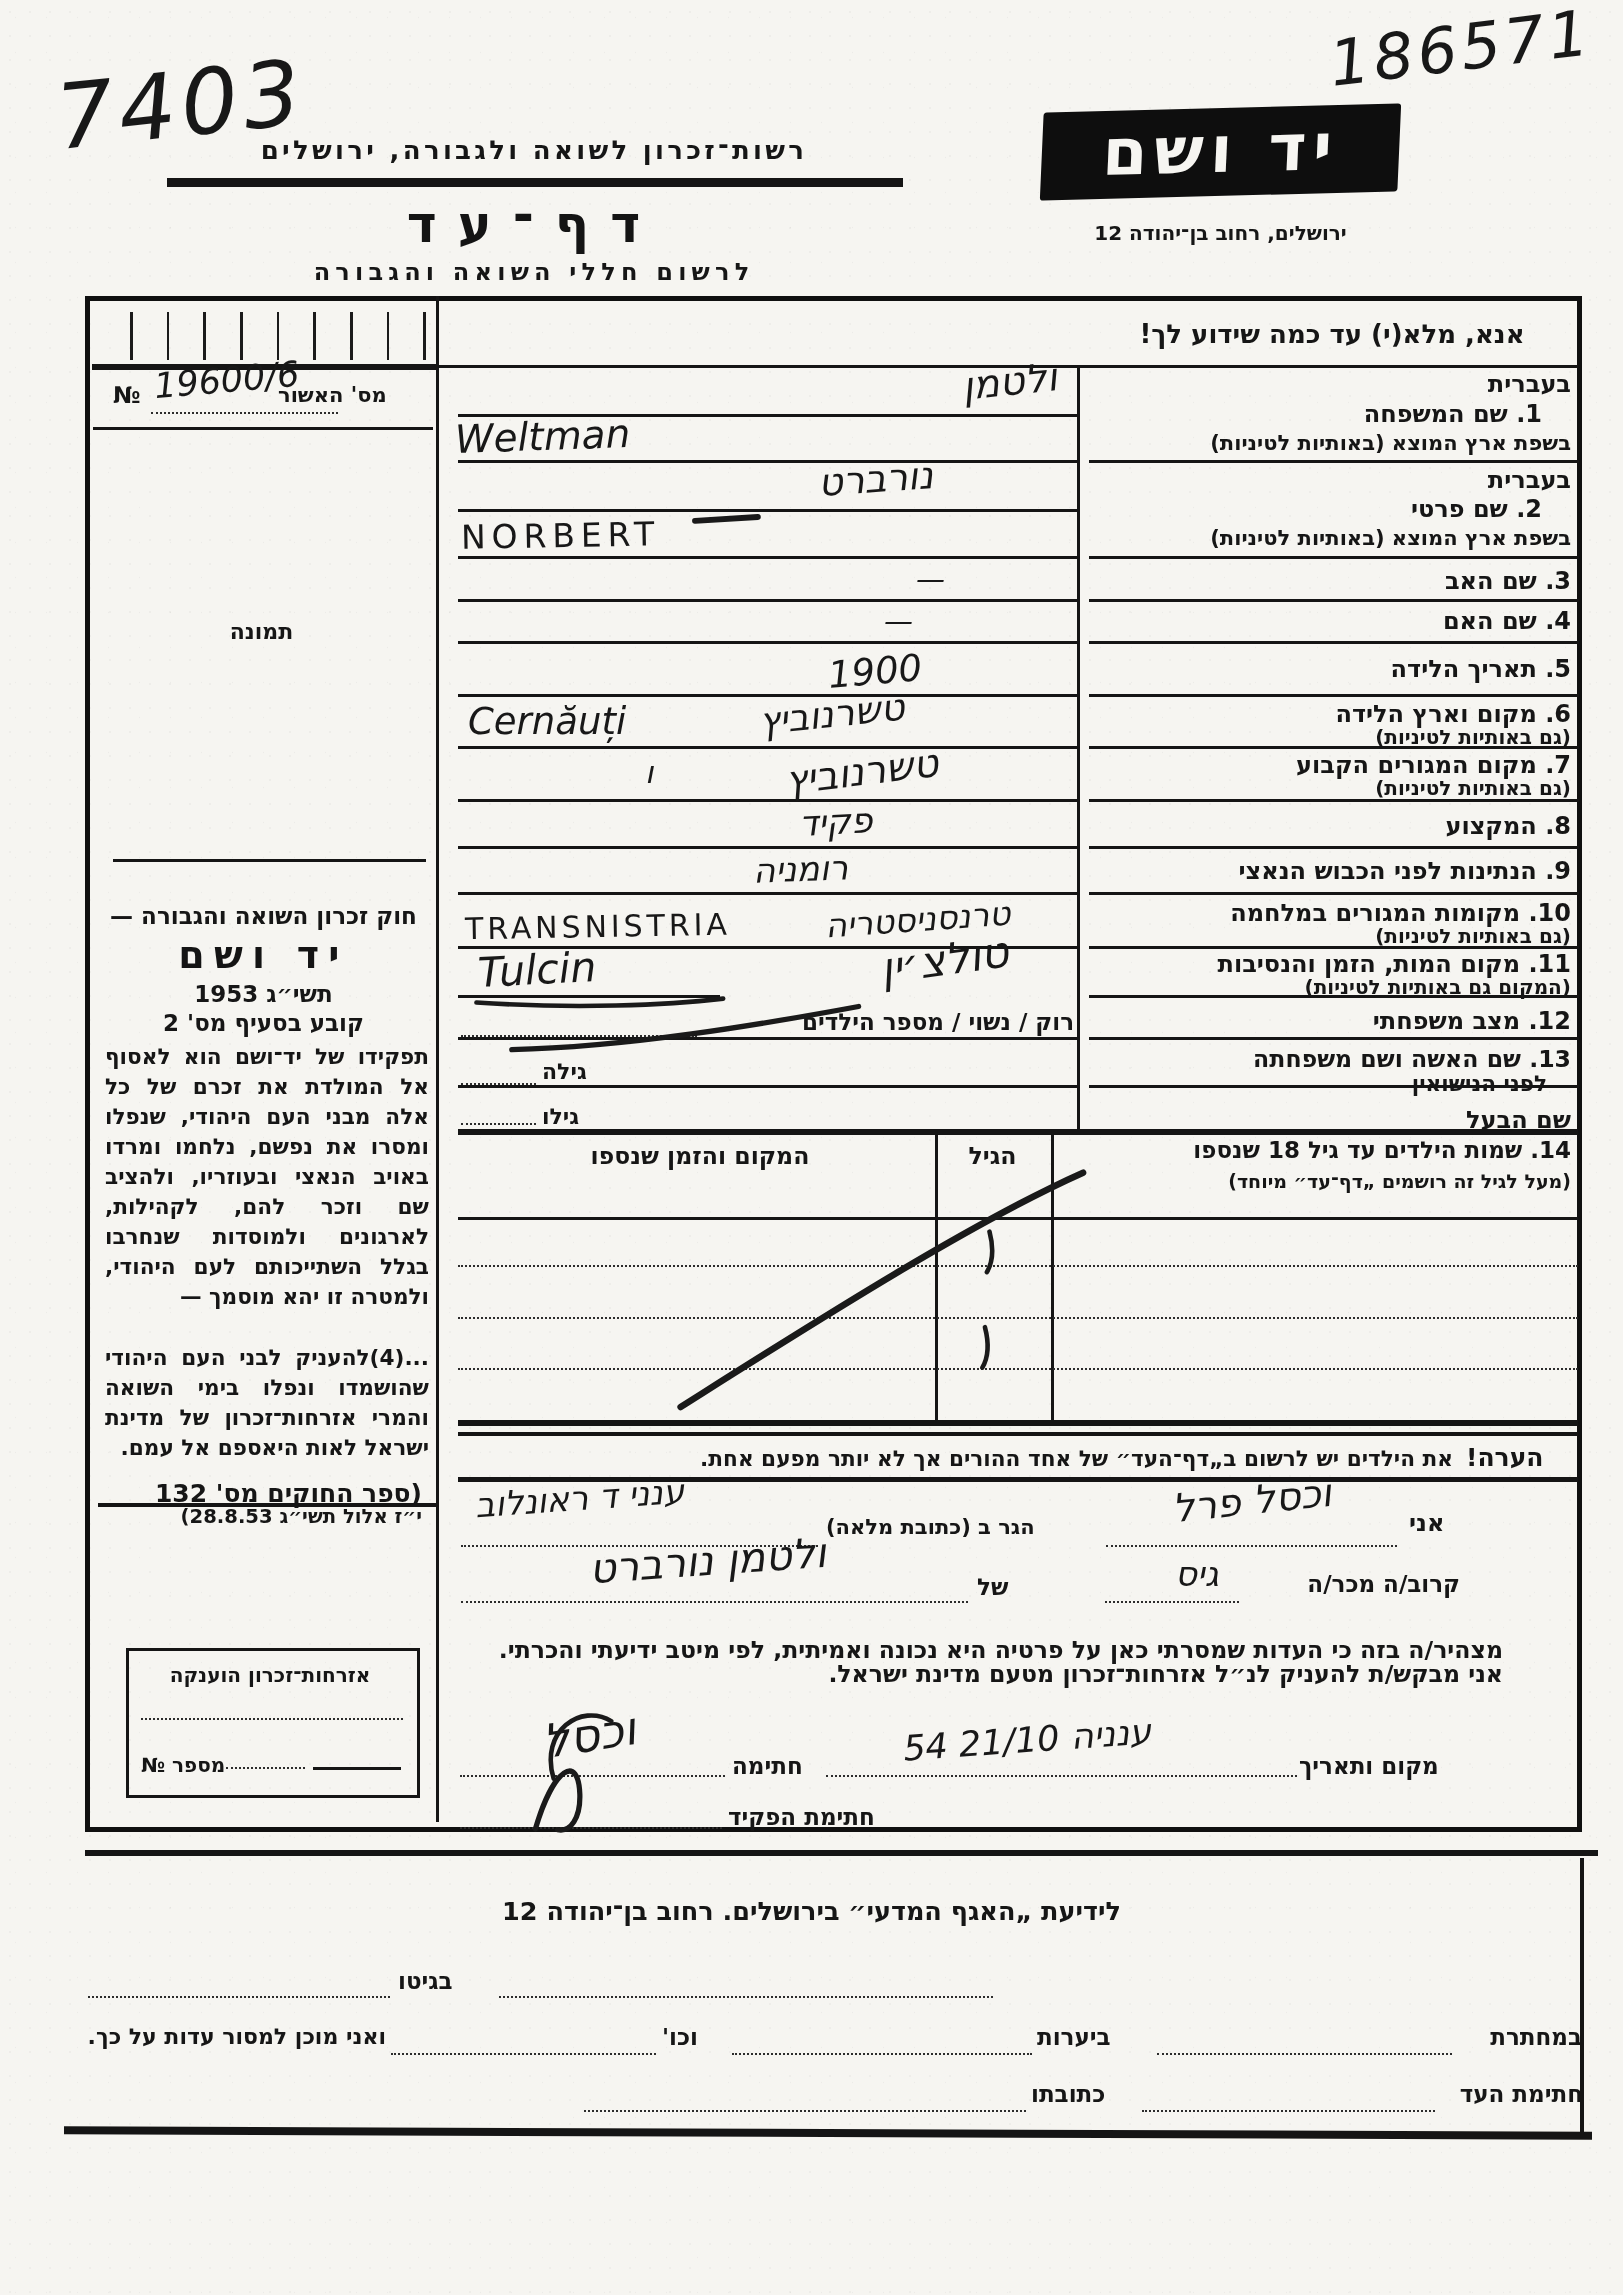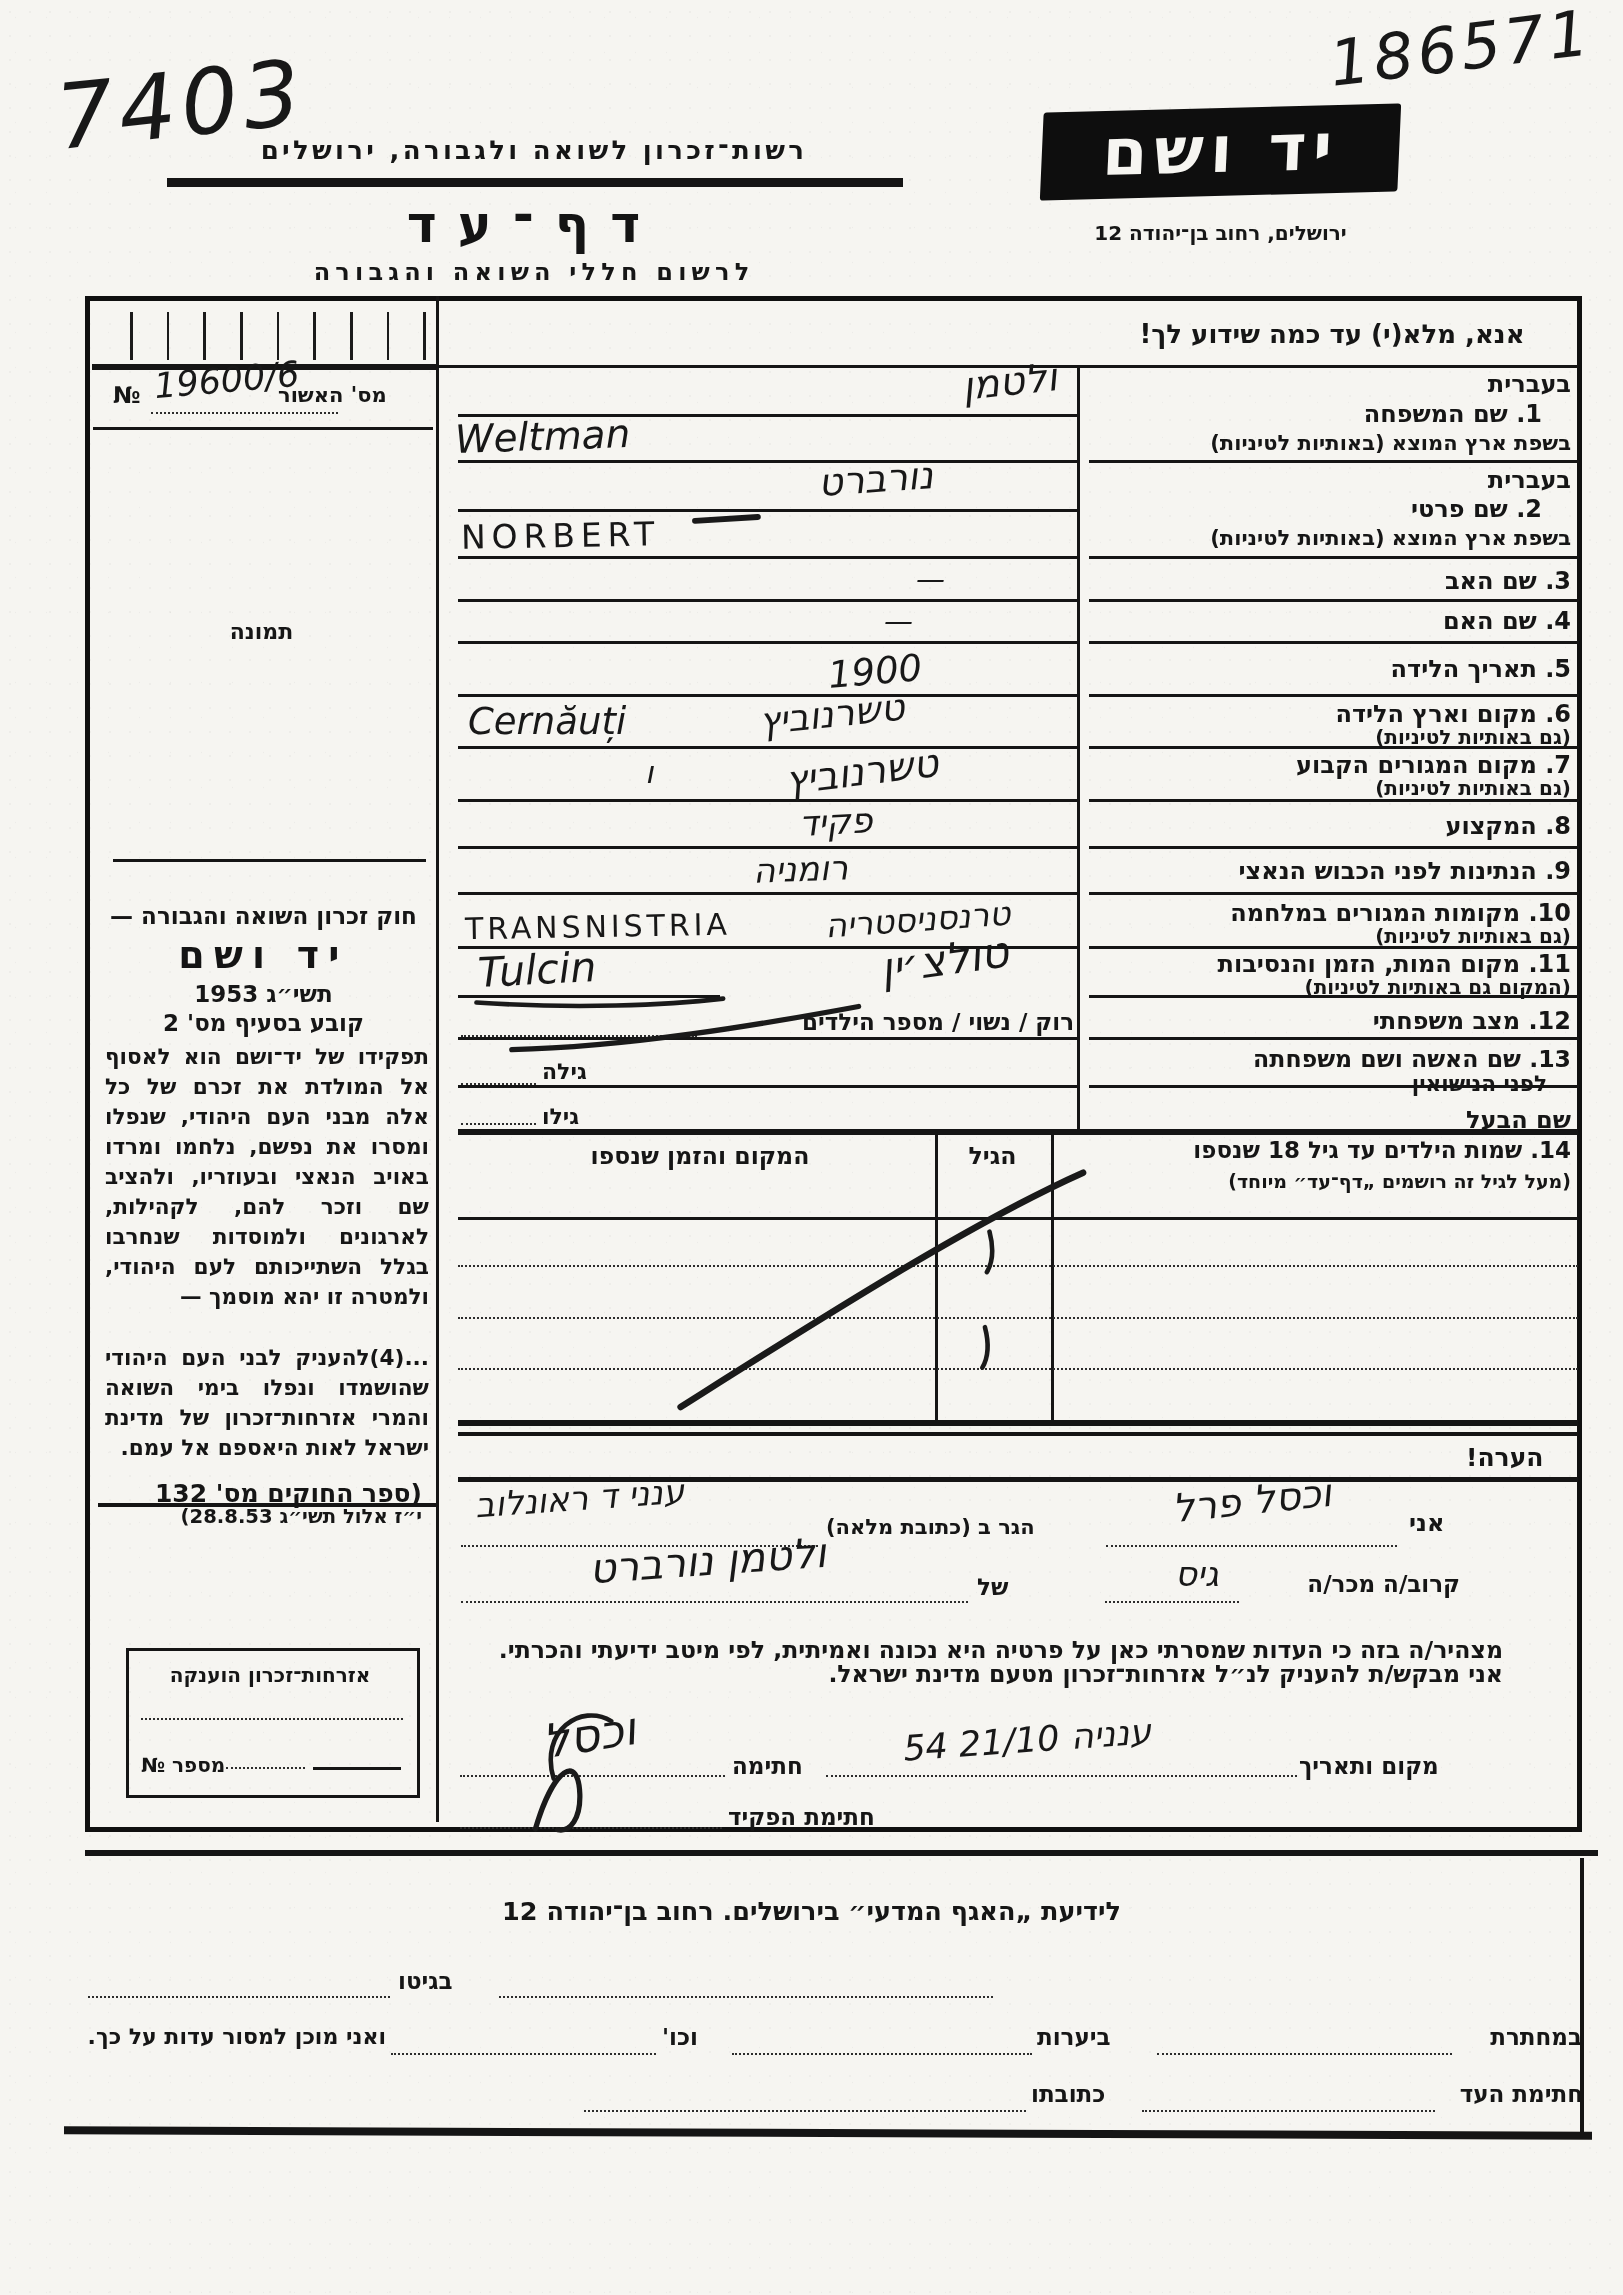--- a/index.html
+++ b/index.html
@@ -195,20 +195,21 @@
   <div class="dot" style="left:458px;top:1368px;width:1120px;"></div>
   <div class="ln" style="left:458px;top:1420px;width:1120px;height:5.9px;"></div>
   <div class="ln" style="left:458px;top:1432px;width:1120px;height:3.9px;"></div>
 
   <div class="t lbl ctr" style="left:484px;top:1142px;width:432px;font-size:23.6px;">המקום והזמן שנספו</div>
   <div class="t lbl ctr" style="left:936px;top:1142px;width:113px;font-size:23.6px;">הגיל</div>
   <div class="t lbl rgt" style="left:1060px;top:1137px;width:511px;font-size:23px;">14. שמות הילדים עד גיל 18 שנספו</div>
   <div class="t lbl rgt" style="left:1060px;top:1170px;width:511px;font-size:19px;">(מעל לגיל זה רושמים „דף־עד״ מיוחד)</div>
 
   <div class="t lbl" style="left:1466px;top:1443px;font-size:25px;">הערה!</div>
+  <div class="t lbl rgt" style="left:478px;top:1446px;width:975px;font-size:21.6px;">את הילדים יש לרשום ב„דף־העד״ של אחד ההורים אך לא יותר מפעם אחת.</div>
   <div class="ln" style="left:458px;top:1477px;width:1120px;height:4.6px;"></div>
 
   <div class="t lbl" style="left:1409px;top:1509px;font-size:24px;">אני</div>
   <div class="t hw" style="left:1172px;top:1478px;font-size:39px;transform:rotate(-6deg);">וכסל פרל</div>
   <div class="dot" style="left:1106px;top:1545px;width:291px;"></div>
   <div class="t lbl" style="left:826px;top:1515px;font-size:21px;">הגר ב (כתובת מלאה)</div>
   <div class="t hw" style="left:475px;top:1478px;font-size:34px;transform:rotate(-4deg);">ענני ד ראונלוב</div>
   <div class="dot" style="left:461px;top:1545px;width:357px;"></div>
 
   <div class="t lbl rgt" style="left:1244px;top:1571px;width:216px;font-size:23px;">קרוב/ה מכר/ה</div>

